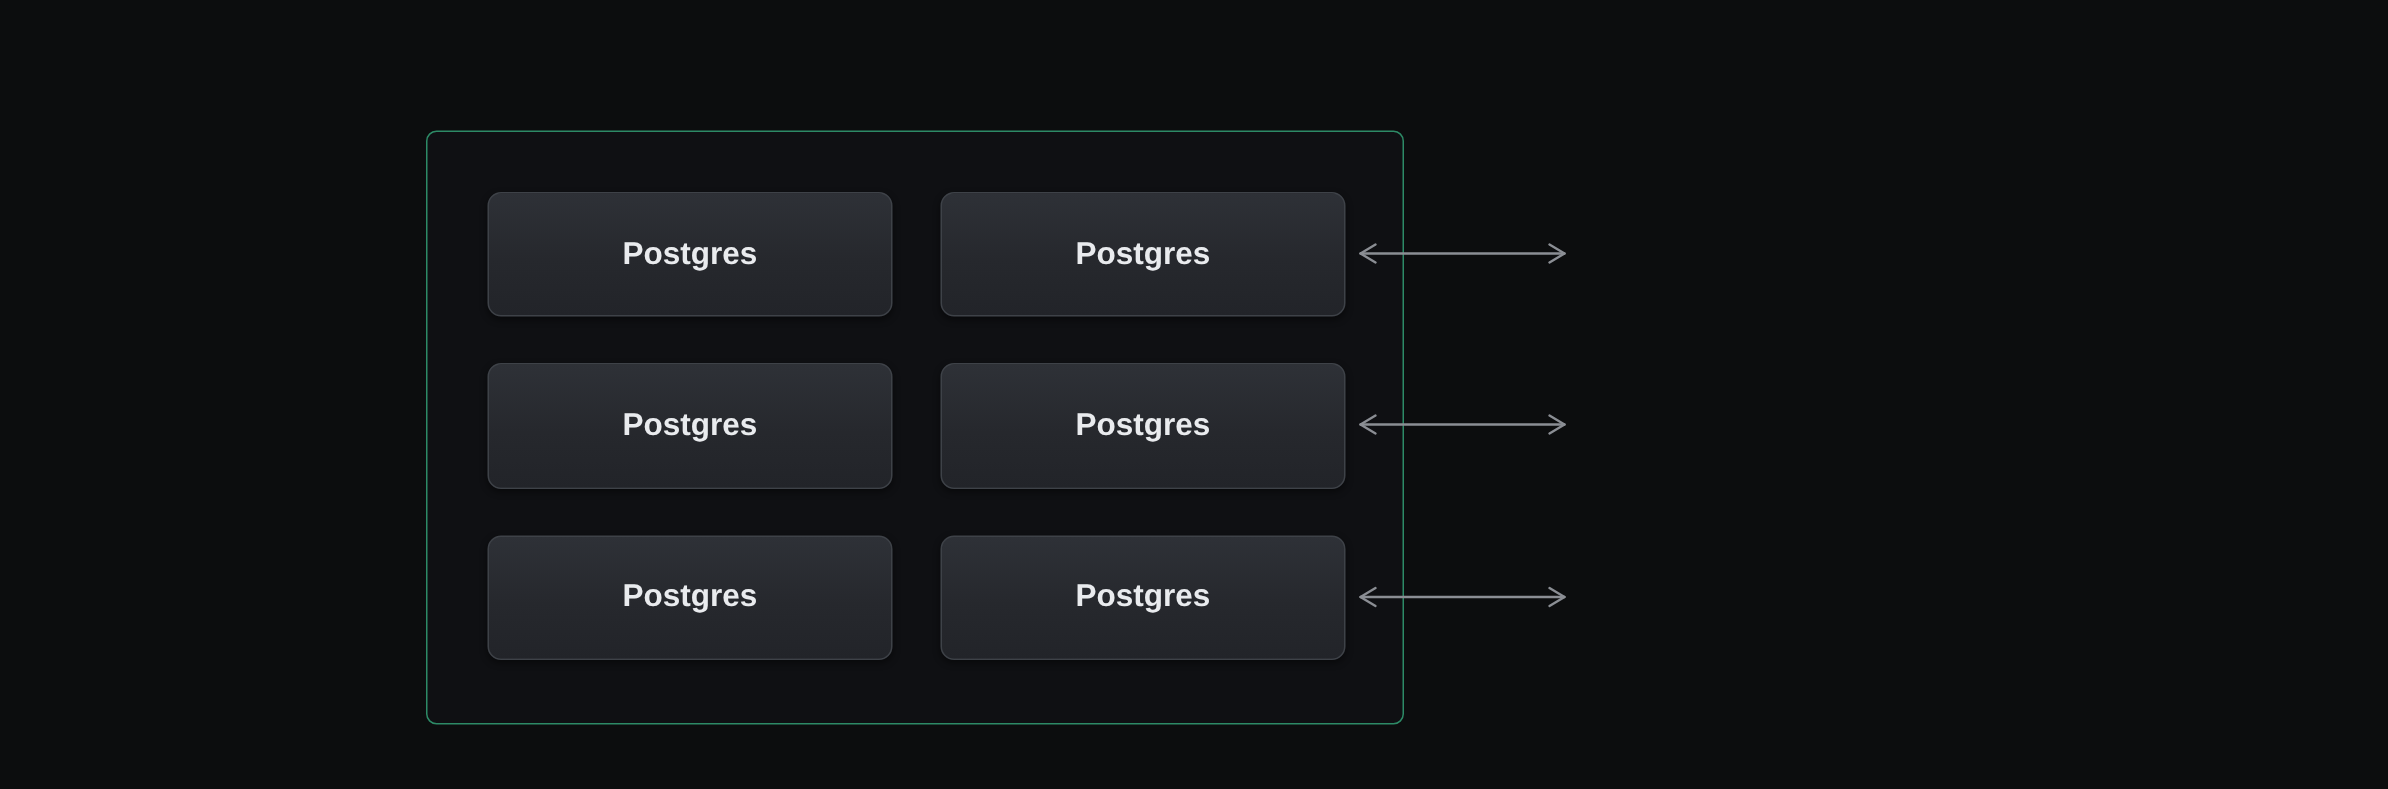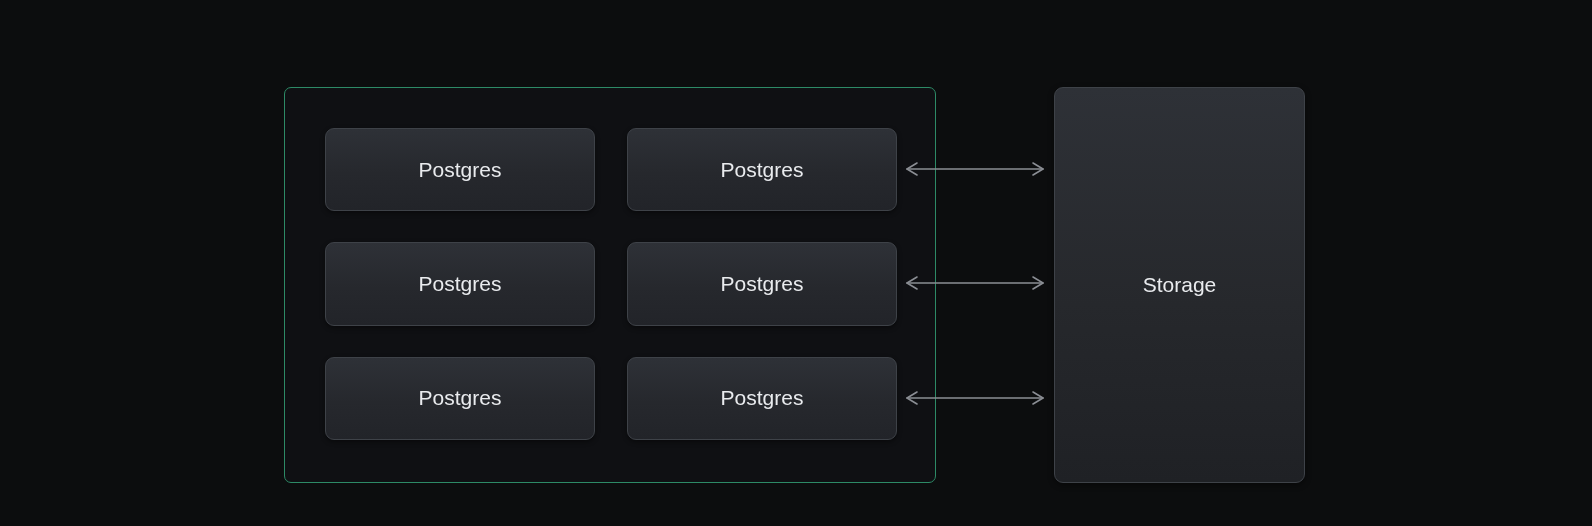--- a/index.html
+++ b/index.html
@@ -46,21 +46,21 @@
   .node{
     background:linear-gradient(180deg,var(--node-bg-top) 0%,#26282d 55%,var(--node-bg-bottom) 100%);
     border:1px solid var(--node-border);
     border-radius:9px;
     box-shadow:0 2px 5px rgba(0,0,0,0.45);
     display:flex;
     align-items:center;
     justify-content:center;
     color:var(--text);
     font-size:21px;
-    font-weight:400;
+    font-weight:700;
   }
   .storage{
     position:absolute;
     left:1054px;top:87px;
     width:251px;height:396px;
     background:linear-gradient(180deg,var(--node-bg-top) 0%,#26282c 55%,#1f2125 100%);
     border:1px solid var(--node-border);
     border-radius:9px;
     box-shadow:0 2px 6px rgba(0,0,0,0.45);
     display:flex;
@@ -128,17 +128,14 @@
   <div class="arrow arrow-3">
     <svg viewBox="0 0 146 16" xmlns="http://www.w3.org/2000/svg">
       <g stroke="#8b8e94" stroke-width="1.6" fill="none" stroke-linecap="round" stroke-linejoin="round">
         <line x1="5" y1="8" x2="141" y2="8"></line>
         <path d="M15 2 L5 8 L15 14"></path>
         <path d="M131 2 L141 8 L131 14"></path>
       </g>
     </svg>
   </div>
 
-  <div class="storage">
-    <span>Storage</span>
-  </div>
 
 </div>
 
 </body></html>

